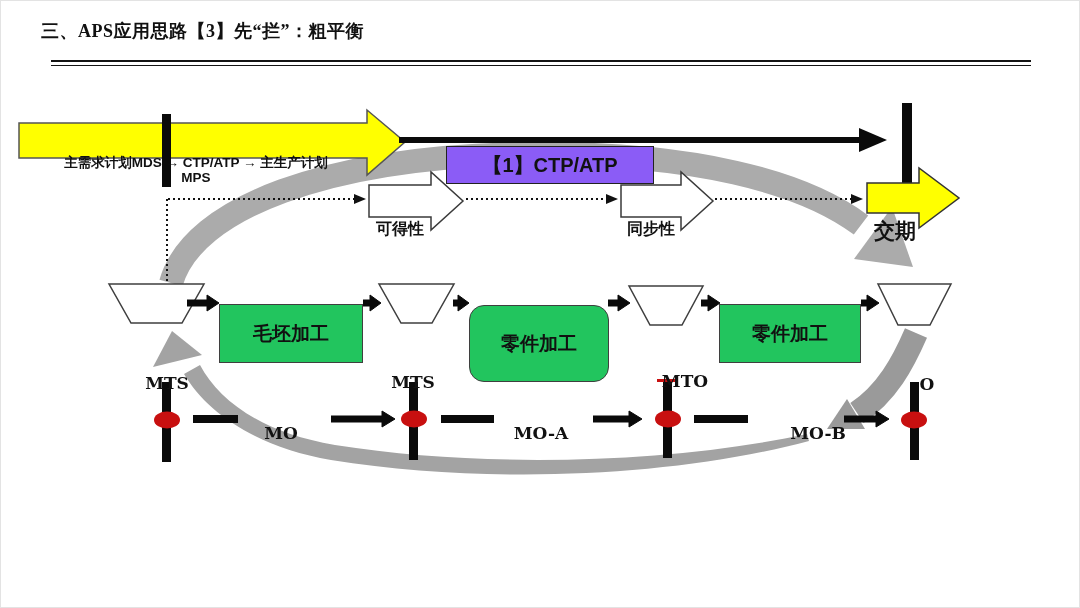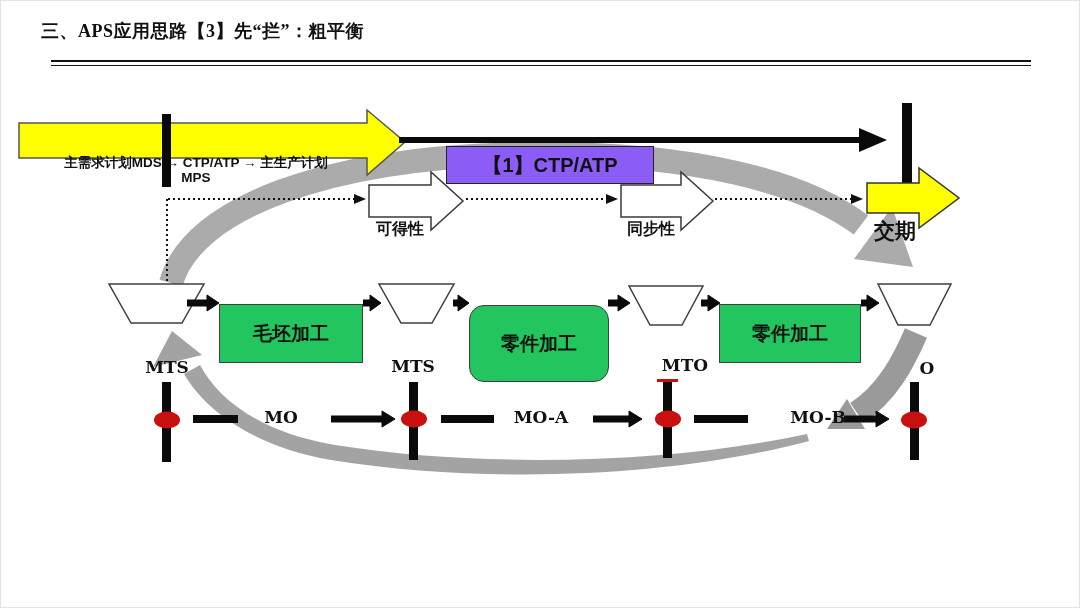--- a/index.html
+++ b/index.html
@@ -28,21 +28,21 @@
   .lbl-sync{left:618px;top:188px;width:64px;}
   .lbl-delivery{left:868px;top:186px;width:52px;font-size:21px;}
   
   .pbox{background:#22c55e;border:1.5px solid #3f3f3f;box-sizing:border-box;
     font-size:19px;font-weight:bold;z-index:2;}
   .pbox1{left:218px;top:273px;width:144px;height:59px;}
   .pbox2{left:468px;top:274px;width:140px;height:77px;border-radius:15px;}
   .pbox3{left:718px;top:273px;width:142px;height:59px;}
   
   .serif{font-family:"DejaVu Serif","Liberation Serif",serif;font-weight:bold;
-    font-size:17px;transform:translateX(-50%);white-space:nowrap;}
+    font-size:17px;transform:translateX(-50%);white-space:nowrap;margin-top:16px;}
 </style>
 </head>
 <body>
 
 <div id="slide">
 
   <svg id="shape-layer" width="1080" height="608" viewBox="0 0 1080 608">
 
     <path d="M 170,282 C 192,205 330,157 515,153 C 695,150 804,182 860,224" fill="none" stroke="#ababab" stroke-width="24"></path>
     <polygon points="853,258 891,206 912,266" fill="#ababab"></polygon>

